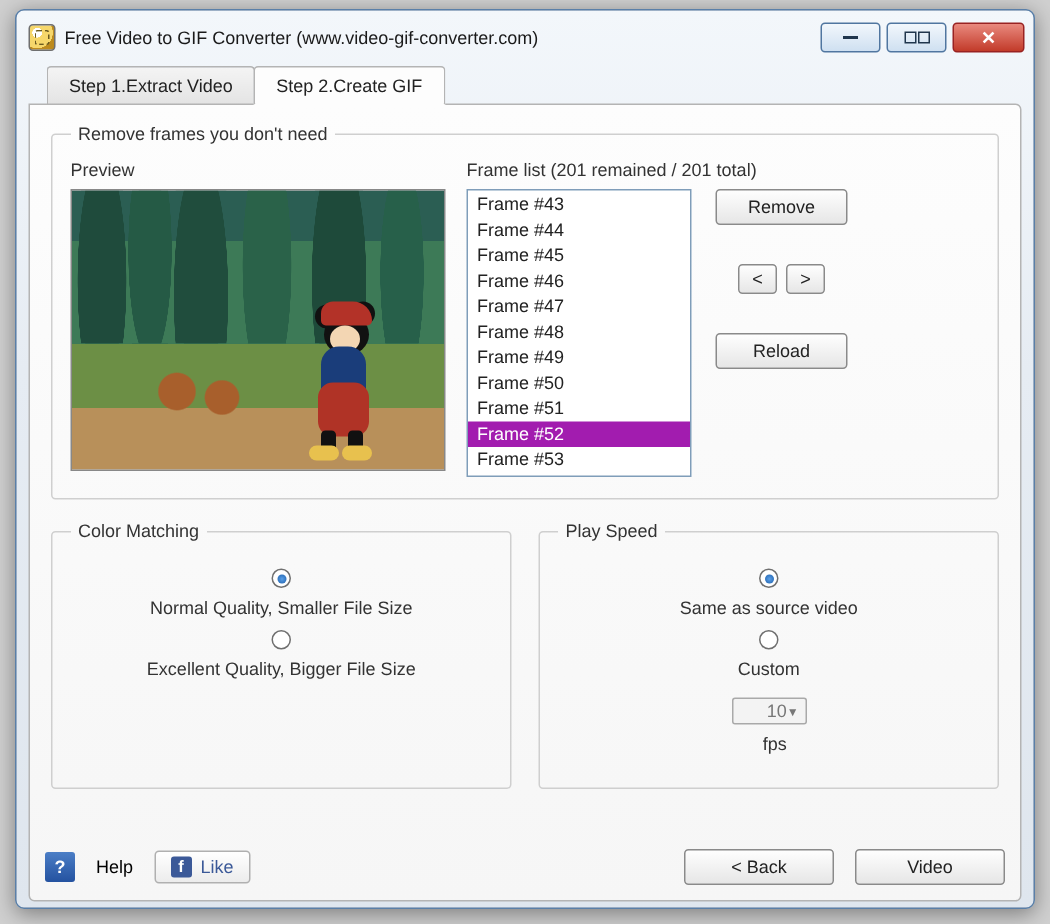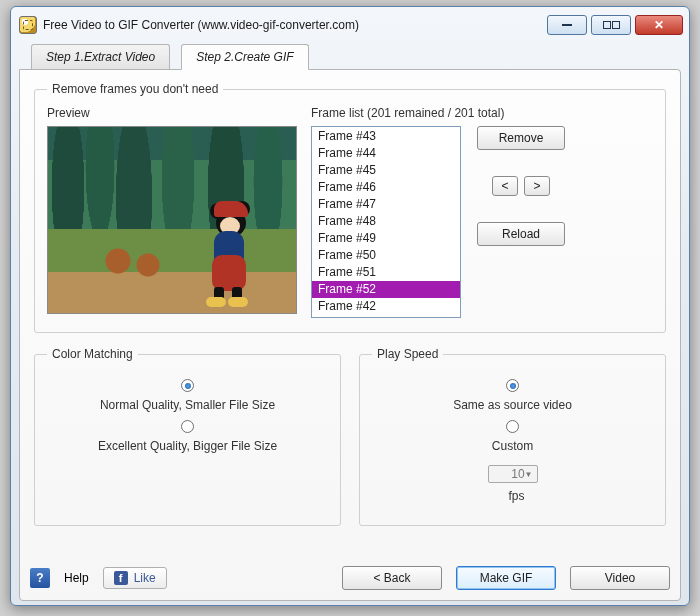--- a/index.html
+++ b/index.html
@@ -18,21 +18,21 @@
   .winbtns { margin-left:auto; display:flex; gap:4px; }
   .winbtn { width:40px; height:20px; border:1px solid #5076a0; border-radius:3px;
     background:linear-gradient(#f2f7fc,#cfe0f1); display:flex; align-items:center; justify-content:center;
     color:#20364d; font-weight:bold; font-family:Arial; }
   .winbtn.min::before{content:"";width:10px;height:2px;background:#20364d;display:block;}
   .winbtn.max{gap:1px;}
   .winbtn.max span{width:8px;height:8px;border:1px solid #20364d;display:block;}
   .winbtn.close{ width:48px; background:linear-gradient(#e9897e,#c23b2a); border-color:#922; color:#fff;}
   .winbtn.close::before{content:"✕"; font-size:12px;}
   .client { position:absolute; left:8px; right:8px; top:36px; bottom:8px; background:#fff0; }
-  .tabstrip { display:flex; gap:12px; margin-left:12px;font-style:italic; }
+  .tabstrip { display:flex; gap:0; margin-left:12px; }
   .tab { padding:5px 14px 5px 14px; border:1px solid #b4b4b4; border-bottom:none;
     background:linear-gradient(#fdfdfd,#ebebeb); color:#222; border-radius:3px 3px 0 0;
     margin-right:-1px; position:relative; top:1px; }
   .tab.active { background:#fdfdfd; border-bottom:1px solid #fdfdfd; z-index:2; font-weight:400; }
   .tab.inactive { background:linear-gradient(#f4f4f4,#e3e3e3); }
   .tabpage { border:1px solid #b4b4b4; background:linear-gradient(#fdfdfd,#f6f6f6);
     border-radius:0 4px 4px 4px; padding:12px 14px 60px 14px; min-height:500px; position:relative;}
   fieldset { border:1px solid #cfcfcf; border-radius:3px; padding:10px 12px 14px 12px; margin:0 0 14px 0;}
   legend { padding:0 5px; color:#333; }
   .removeframes-body { display:flex; gap:14px; align-items:flex-start; }
@@ -162,21 +162,21 @@
                   <div class="item">Frame #43</div>
                   <div class="item">Frame #44</div>
                   <div class="item">Frame #45</div>
                   <div class="item">Frame #46</div>
                   <div class="item">Frame #47</div>
                   <div class="item">Frame #48</div>
                   <div class="item">Frame #49</div>
                   <div class="item">Frame #50</div>
                   <div class="item">Frame #51</div>
                   <div class="item selected">Frame #52</div>
-                  <div class="item">Frame #42</div>
+                  <div class="item">Frame #53</div>
                 </div>
               <div class="side-btns">
                 <div class="btn">Remove</div>
                 <div class="navpair">
                   <div class="btn small">&lt;</div>
                   <div class="btn small">&gt;</div>
                 </div>
                 <div class="btn">Reload</div>
               </div>
             </div>
@@ -218,19 +218,18 @@
 
       <div class="footer">
         <div class="helpicon">?</div>
         <span>Help</span>
         <div class="fblike">
           <span class="fbicon">f</span>
           <span>Like</span>
         </div>
         <div class="spacer"></div>
         <div class="btn">&lt; Back</div>
-        <div class="btn primary">Make GIF</div>
         <div class="btn">Video</div>
       </div>
 
     </div>
   </div>
 </div>
 
 </body></html>

